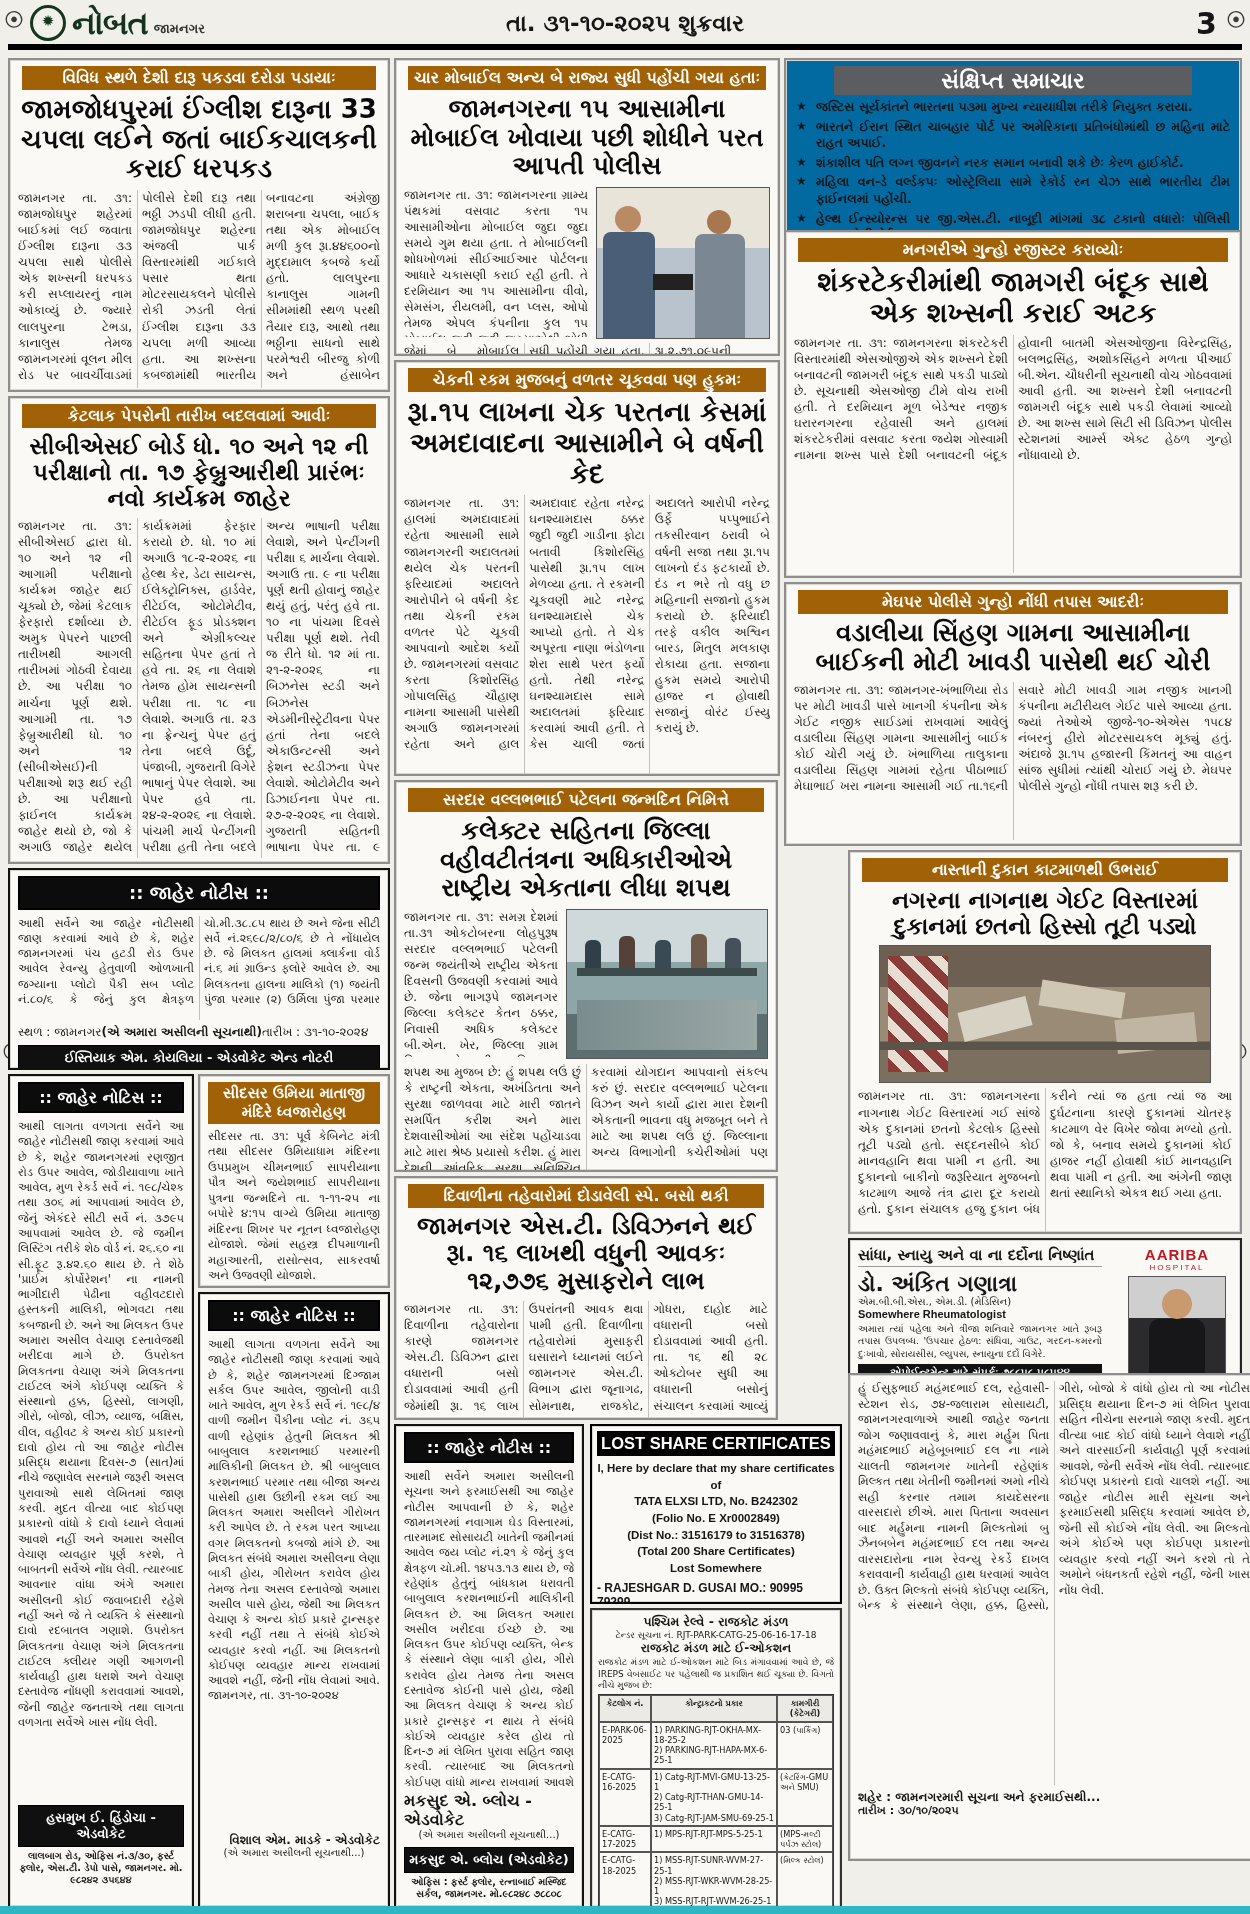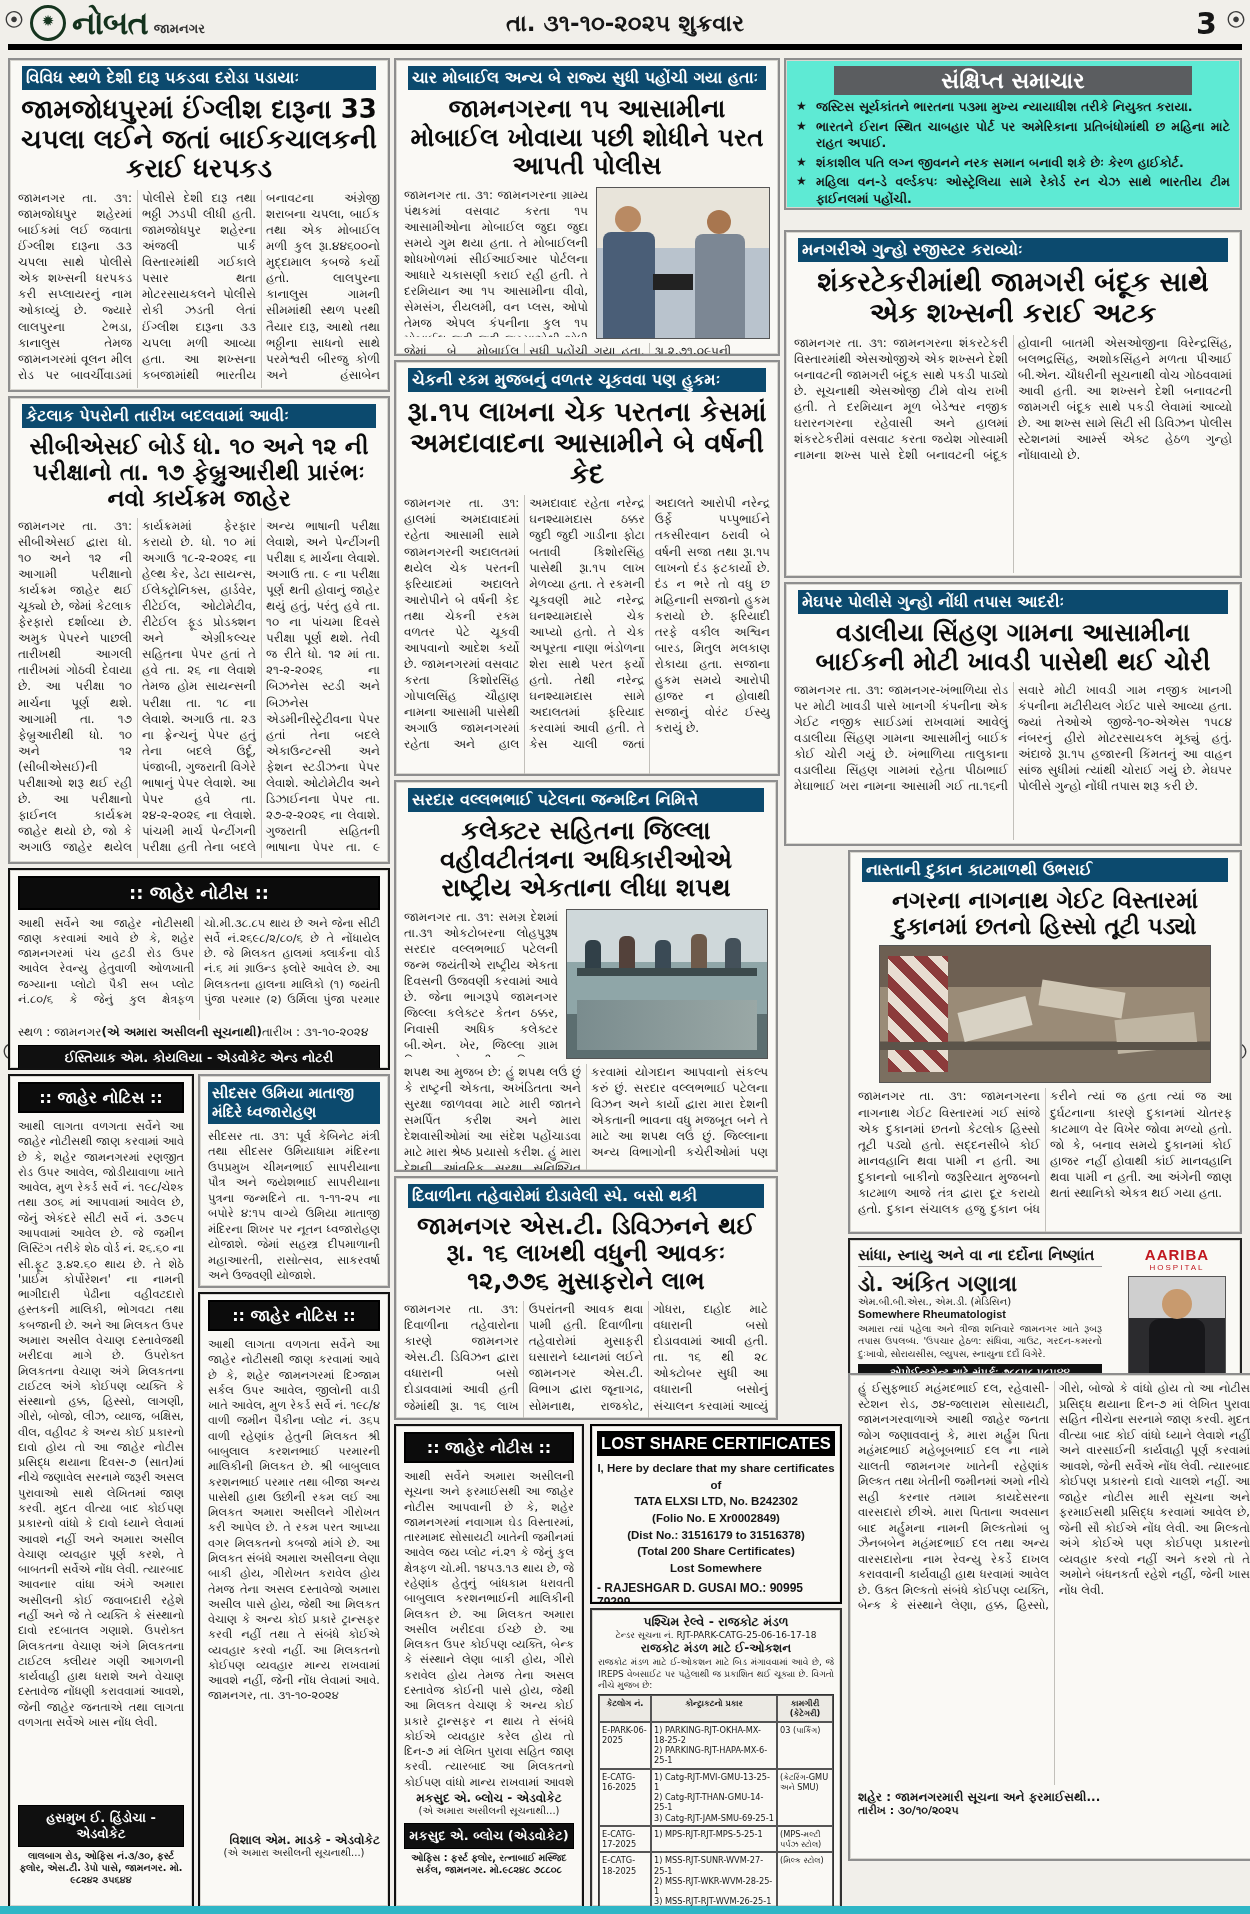--- a/index.html
+++ b/index.html
@@ -1,21 +1,21 @@
 <!DOCTYPE html>
 <html><head>
 <meta charset="utf-8">
 <style>
   html,body{margin:0;padding:0;background:#cfccc6;}
   #page{position:relative;width:1250px;height:1914px;background:#f1efea;
         font-family:"DejaVu Sans",sans-serif;color:#161616;overflow:hidden;}
   .abs{position:absolute;box-sizing:border-box;}
   .panel{border:2px solid #8e8e8e;box-shadow:inset 0 0 0 1px #d8d6d0;
          background:#faf9f5;padding:6px 8px;overflow:hidden;}
-  .kick{background:#0c4a6e;color:#fff;font-weight:bold;text-align:left;
+  .kick{background:#a16207;color:#fff;font-weight:bold;text-align:center;
         font-size:16px;line-height:1.25;padding:2px 4px;margin:0 4px 5px;}
   .hl{font-weight:bold;text-align:center;line-height:1.14;margin:1px 0 6px;color:#0b0b0b;}
   .bodytxt{font-size:12px;line-height:1.34;text-align:justify;overflow:hidden;}
   .c2{column-count:2;column-gap:10px;column-rule:1px solid #c2c0ba;}
   .c3{column-count:3;column-gap:10px;column-rule:1px solid #c2c0ba;}
   .ntitle{background:#0c0c0c;color:#fff;text-align:center;font-weight:bold;
           font-size:18px;padding:4px 0;border:2px solid #000;margin-bottom:6px;}
   .signbox{background:#101010;color:#fff;text-align:center;font-weight:bold;
            font-size:13px;padding:4px 3px;margin-top:6px;border:1px solid #000;}
   .photo{border:1px solid #555;position:relative;overflow:hidden;}
@@ -136,21 +136,21 @@
 
   <div class="abs panel" style="left:394px;top:1176px;width:384px;height:244px">
     <div class="kick">દિવાળીના તહેવારોમાં દોડાવેલી સ્પે. બસો થકી</div>
     <div class="hl" style="font-size:24px">જામનગર એસ.ટી. ડિવિઝનને થઈ રૂા. ૧૬ લાખથી વધુની આવકઃ ૧૨,૭૭૬ મુસાફરોને લાભ</div>
     <div class="bodytxt c3" style="height:128px">જામનગર તા. ૩૧: દિવાળીના તહેવારોના કારણે જામનગર એસ.ટી. ડિવિઝન દ્વારા વધારાની બસો દોડાવવામાં આવી હતી જેમાંથી રૂા. ૧૬ લાખ ઉપરાંતની આવક થવા પામી હતી. દિવાળીના તહેવારોમાં મુસાફરી ઘસારાને ધ્યાનમાં લઈને જામનગર એસ.ટી. વિભાગ દ્વારા જૂનાગઢ, સોમનાથ, રાજકોટ, ગોધરા, દાહોદ માટે વધારાની બસો દોડાવવામાં આવી હતી. તા. ૧૬ થી ૨૮ ઓક્ટોબર સુધી આ વધારાની બસોનું સંચાલન કરવામાં આવ્યું હતું. આ બસોની કુલ ટ્રીપોમાં ૧૨,૭૭૬ મુસાફરોએ મુસાફરી કરી હતી. તેથી રૂા.૧૬,૧૮,૭૭૩ ની આવક થવા પામી હતી. વધારાની બસ દ્વારા મુસાફરોને રાહત મળી અને આસાનીથી પોતાના ગંતવ્ય સ્થળે પહોંચી ગયા હતાં.</div>
   </div>
 
   <div class="abs panel" style="left:394px;top:1424px;width:190px;height:484px;border-color:#111">
     <div class="ntitle" style="font-size:16px">:: જાહેર નોટીસ ::</div>
     <div class="bodytxt" style="height:318px;font-size:11.4px">આથી સર્વેને અમારા અસીલની સૂચના અને ફરમાઈસથી આ જાહેર નોટીસ આપવાની છે કે, શહેર જામનગરમાં નવાગામ ઘેડ વિસ્તારમાં, તારમામદ સોસાયટી ખાતેની જમીનમાં આવેલ જય પ્લોટ નં.૨૧ કે જેનું કુલ ક્ષેત્રફળ ચો.મી. ૧૪૫૩.૧૩ થાય છે, જે રહેણાંક હેતુનું બાંધકામ ધરાવતી બાબુલાલ કરશનભાઈની માલિકીની મિલકત છે. આ મિલકત અમારા અસીલ ખરીદવા ઈચ્છે છે. આ મિલકત ઉપર કોઈપણ વ્યક્તિ, બેન્ક કે સંસ્થાને લેણા બાકી હોય, ગીરો કરાવેલ હોય તેમજ તેના અસલ દસ્તાવેજ કોઈની પાસે હોય, જેથી આ મિલકત વેચાણ કે અન્ય કોઈ પ્રકારે ટ્રાન્સફર ન થાય તે સંબંધે કોઈએ વ્યવહાર કરેલ હોય તો દિન-૭ માં લેખિત પુરાવા સહિત જાણ કરવી. ત્યારબાદ આ મિલકતનો કોઈપણ વાંધો માન્ય રાખવામાં આવશે નહીં અને વ્યવહાર પૂર્ણ કરવામાં આવશે.</div>
-    <div style="font-size:12px;font-weight:bold;text-align:center;margin-top:4px">મકસુદ એ. બ્લોચ - એડવોકેટ</div>
+    <div style="font-size:16px;font-weight:bold;text-align:left;margin-top:4px">મકસુદ એ. બ્લોચ - એડવોકેટ</div>
     <div style="font-size:10px;text-align:center">(એ અમારા અસીલની સૂચનાથી...)</div>
     <div class="signbox">મકસુદ એ. બ્લોચ (એડવોકેટ)</div>
     <div style="font-size:9.6px;text-align:center;margin-top:3px;font-weight:bold">ઓફિસ : ફર્સ્ટ ફ્લોર, રત્નાબાઈ મસ્જિદ સર્કલ, જામનગર. મો.૯૮૨૪૮ ૭૮૮૦૮</div>
   </div>
 
   <div class="abs panel" style="left:590px;top:1424px;width:252px;height:180px;border-color:#000;padding:5px">
     <div style="background:#000;color:#fff;font-weight:bold;text-align:center;font-size:16.5px;padding:3px 0;font-family:'Liberation Sans',sans-serif">LOST SHARE CERTIFICATES</div>
     <div style="font-family:'Liberation Sans',sans-serif;font-weight:bold;text-align:center;font-size:11.5px;line-height:1.45;margin-top:4px">
       <div>I, Here by declare that my share certificates of</div>
       <div>TATA ELXSI LTD, No. B242302</div>
@@ -185,21 +185,21 @@
       <div>(MPS-મલ્ટી પર્પઝ સ્ટોલ)</div>
       <div>E-CATG-18-2025</div>
       <div>1) MSS-RJT-SUNR-WVM-27-25-1
 2) MSS-RJT-WKR-WVM-28-25-1
 3) MSS-RJT-RJT-WVM-26-25-1</div>
       <div>(મિલ્ક સ્ટોલ)</div>
     </div>
 
   </div>
 
-  <div class="abs panel" style="left:784px;top:58px;width:458px;height:152px;background:#5eead4">
+  <div class="abs panel" style="left:784px;top:58px;width:458px;height:180px;background:#0369a1">
     <div style="background:#5b5d60;color:#fff;text-align:center;font-weight:bold;font-size:22px;padding:2px 0;margin:0 40px">સંક્ષિપ્ત સમાચાર</div>
     <ul class="star-list">
       <li>જસ્ટિસ સૂર્યકાંતને ભારતના ૫૩મા મુખ્ય ન્યાયાધીશ તરીકે નિયુક્ત કરાયા.</li>
       <li>ભારતને ઈરાન સ્થિત ચાબહાર પોર્ટ પર અમેરિકાના પ્રતિબંધોમાંથી છ મહિના માટે રાહત અપાઈ.</li>
       <li>શંકાશીલ પતિ લગ્ન જીવનને નરક સમાન બનાવી શકે છેઃ કેરળ હાઈકોર્ટ.</li>
       <li>મહિલા વન-ડે વર્લ્ડકપઃ ઓસ્ટ્રેલિયા સામે રેકોર્ડ રન ચેઝ સાથે ભારતીય ટીમ ફાઈનલમાં પહોંચી.</li>
       <li>હેલ્થ ઈન્સ્યોરન્સ પર જી.એસ.ટી. નાબૂદી માંગમાં ૩૮ ટકાનો વધારોઃ પોલિસી બજારનો રિપોર્ટ</li>
     </ul>
   </div>
 

